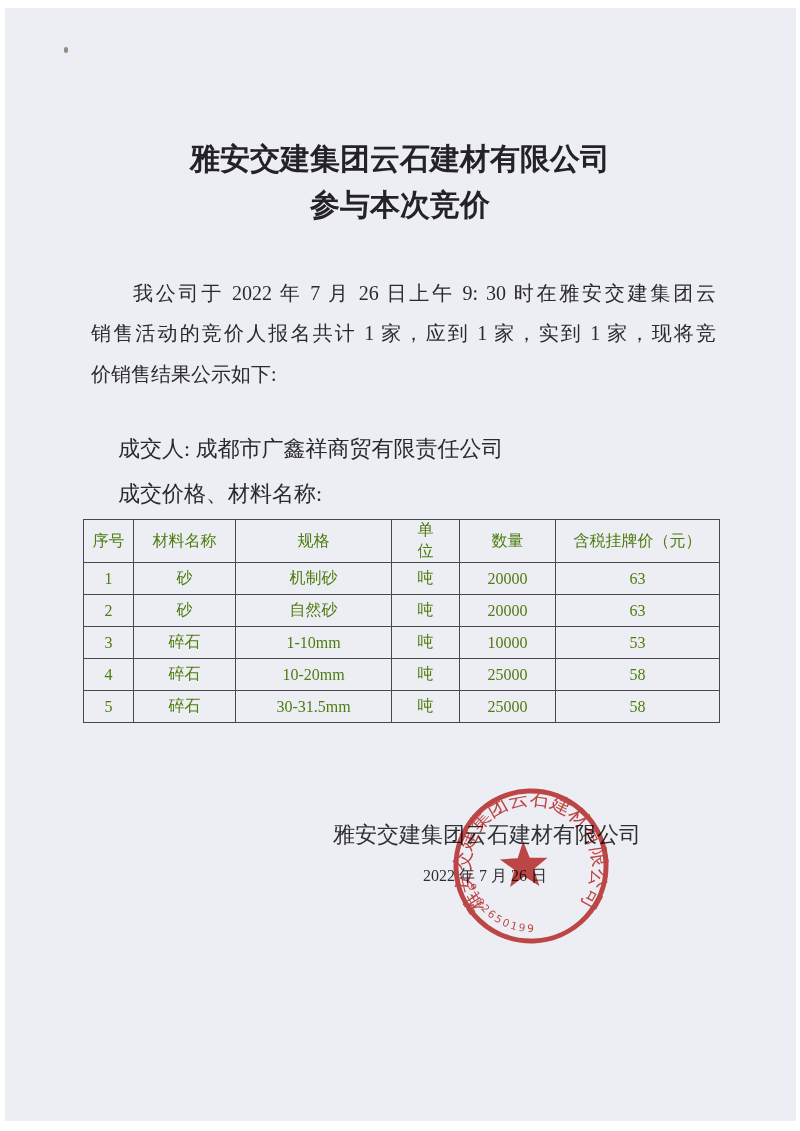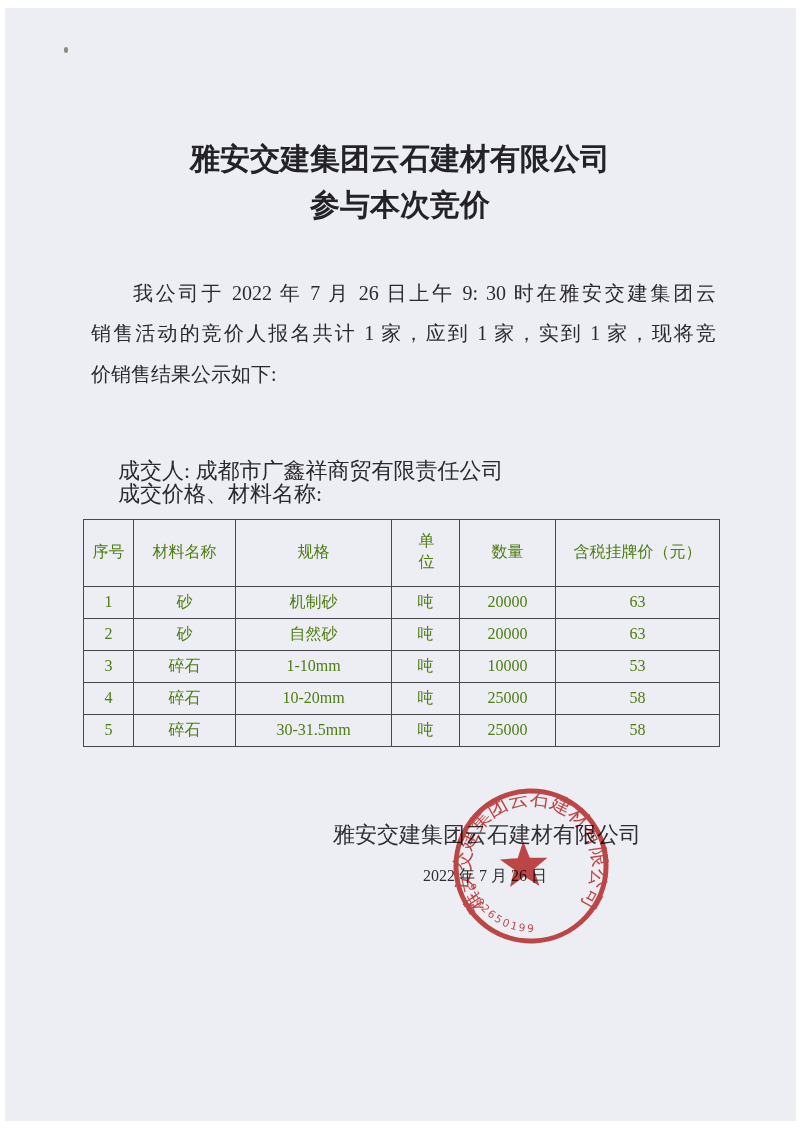--- a/index.html
+++ b/index.html
@@ -24,35 +24,35 @@
   .body-text{
     position:absolute;left:91px;top:273px;width:625px;
     font-size:20px;line-height:40.3px;color:#2a2a2e;
   }
   .bline{height:40.3px;white-space:nowrap;}
   .bline.jfy{white-space:normal;text-align:justify;text-align-last:justify;}
   .bline.ind{text-indent:42px;}
   .winner,.price-intro{
     position:absolute;left:118px;font-size:22px;line-height:40.3px;color:#2a2a2e;white-space:nowrap;
   }
-  .winner{top:451px;text-align:right;}
+  .winner{top:429px;text-align:right;}
   .price-intro{top:474px;}
   table.deal{
     position:absolute;left:83px;top:519px;width:636px;
     border-collapse:collapse;table-layout:fixed;
     color:#4d7c0f;font-size:16px;
   }
   table.deal td{
     border:1.5px solid #48484c;text-align:center;vertical-align:middle;
     padding:0;overflow:hidden;
   }
   tr.hdr{height:43px;}
   tr.row{height:32px;}
   td.spec-h{text-align:left;padding-left:34px;}
-  .unit-wrap{width:18px;margin:12px auto;line-height:1.3;text-align:right;font-family:Liberation Mono, monospace;}
+  .unit-wrap{width:18px;margin:0 auto;line-height:1.3;text-align:center;}
   .sig-company{
     position:absolute;left:333px;top:820px;font-size:22px;color:#2f2f33;white-space:nowrap;
   }
   .sig-date{
     position:absolute;left:423px;top:866px;font-size:16px;color:#2f2f33;white-space:nowrap;
   }
   svg.stamp{
     position:absolute;left:421px;top:756px;width:220px;height:220px;
     mix-blend-mode:multiply;opacity:.88;
   }

